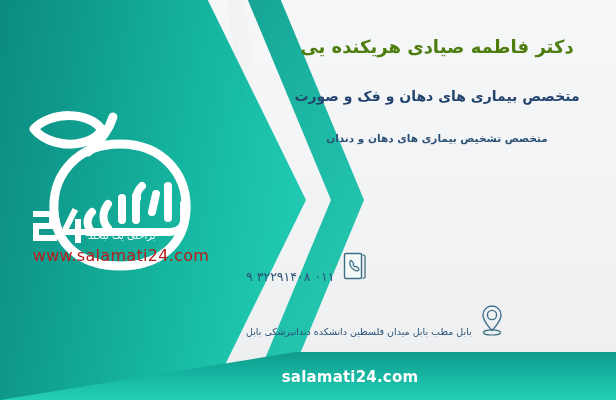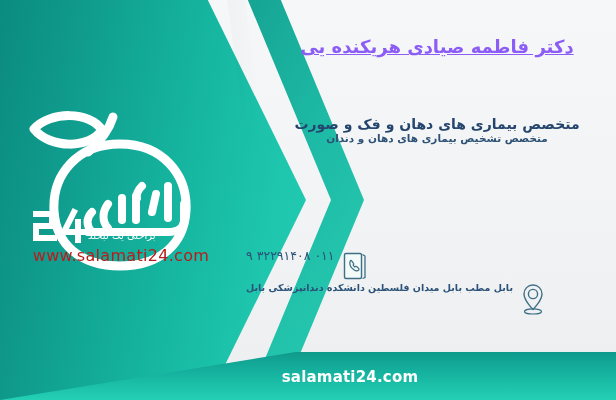--- a/index.html
+++ b/index.html
@@ -92,30 +92,29 @@
   }
 
   
   .title {
     position: absolute;
     right: 14px;
     top: 36px;
     width: 330px;
     text-align: center;
     direction: rtl;
-    color: #8b5cf6;
+    color: #4d7c0f;
     font-size: 18px;
     font-weight: bold;
     letter-spacing: 0;
-    text-decoration: underline;
   }
   .subtitle-1 {
     position: absolute;
     right: 14px;
-    top: 116px;
+    top: 88px;
     width: 330px;
     text-align: center;
     direction: rtl;
     color: #24456d;
     font-size: 14px;
     font-weight: bold;
   }
   .subtitle-2 {
     position: absolute;
     right: 14px;
@@ -126,27 +125,27 @@
     color: #2c5175;
     font-size: 10.5px;
     font-weight: bold;
   }
 
   
   .contact-row {
     position: absolute;
     right: 20px;
     display: flex;
-    align-items: flex-start;
+    align-items: flex-end;
     justify-content: flex-end;
     direction: rtl;
     gap: 3px;
   }
   .contact-phone { top: 248px; width: 350px; }
-  .contact-addr  { top: 281px; width: 350px; font-weight: bold; }
+  .contact-addr  { top: 302px; width: 350px; }
 
   .contact-icon {
     flex: 0 0 auto;
     width: 34px;
     height: 36px;
     display: flex;
     align-items: center;
     justify-content: center;
   }
   .contact-text {

